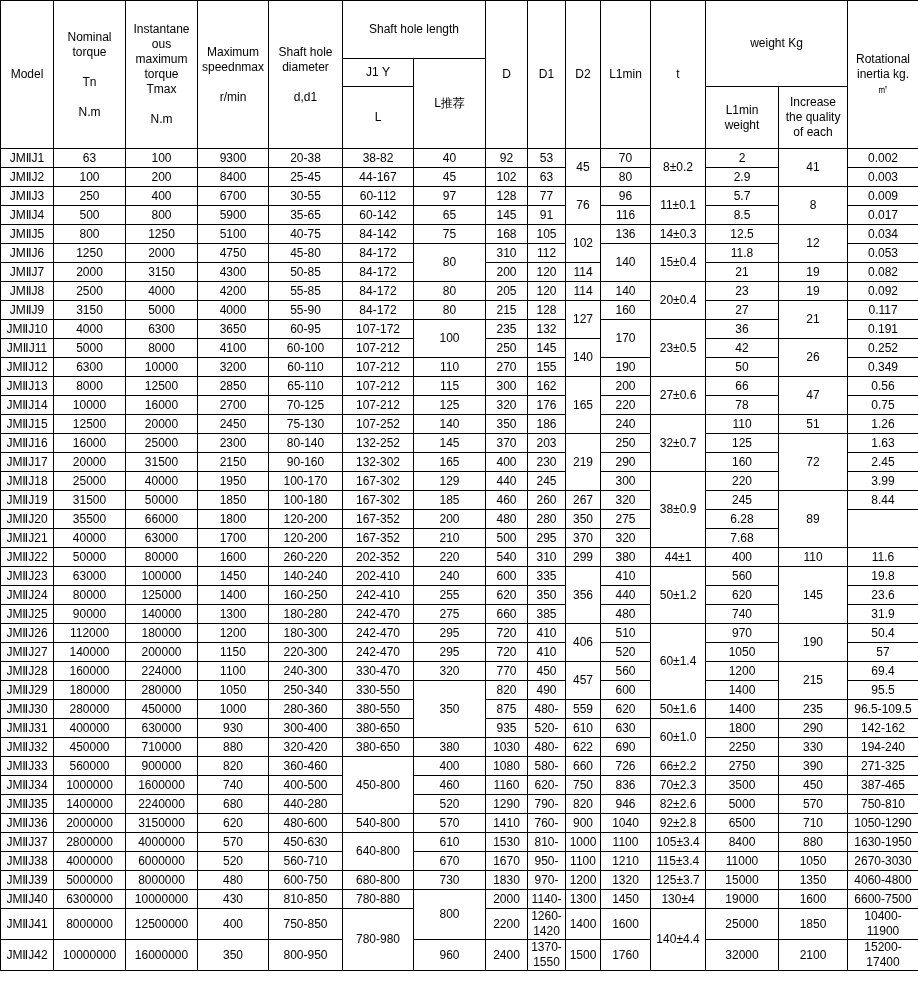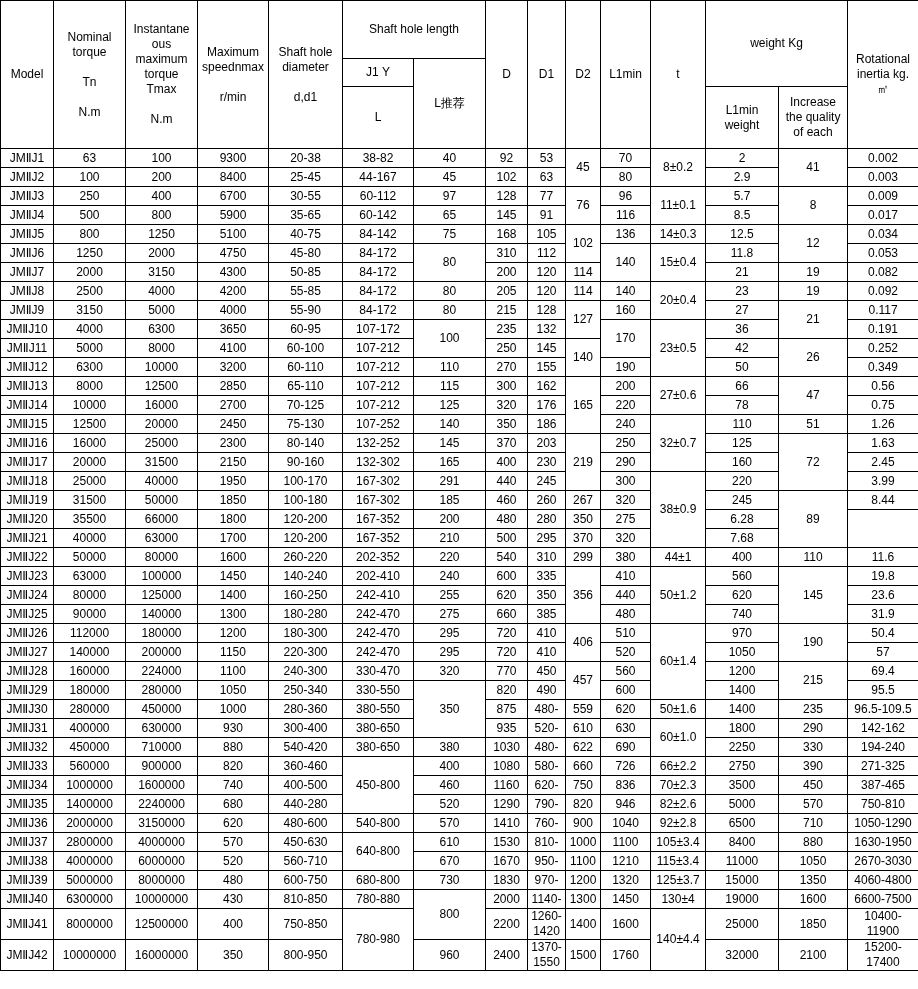--- a/index.html
+++ b/index.html
@@ -359,21 +359,21 @@
           <td>160</td>
           <td>2.45</td>
         </tr>
         <tr>
           <td>JMⅡJ18</td>
           <td>25000</td>
           <td>40000</td>
           <td>1950</td>
           <td>100-170</td>
           <td>167-302</td>
-          <td>291</td>
+          <td>129</td>
           <td>440</td>
           <td>245</td>
           <td>300</td>
           <td rowspan="4">38±0.9</td>
           <td>220</td>
           <td>3.99</td>
         </tr>
         <tr>
           <td>JMⅡJ19</td>
           <td>31500</td>
@@ -572,21 +572,21 @@
           <td rowspan="2">60±1.0</td>
           <td>1800</td>
           <td>290</td>
           <td>142-162</td>
         </tr>
         <tr>
           <td>JMⅡJ32</td>
           <td>450000</td>
           <td>710000</td>
           <td>880</td>
-          <td>540-420</td>
+          <td>320-420</td>
           <td>380-650</td>
           <td>380</td>
           <td>1030</td>
           <td>480-</td>
           <td>622</td>
           <td>690</td>
           <td>2250</td>
           <td>330</td>
           <td>194-240</td>
         </tr>

